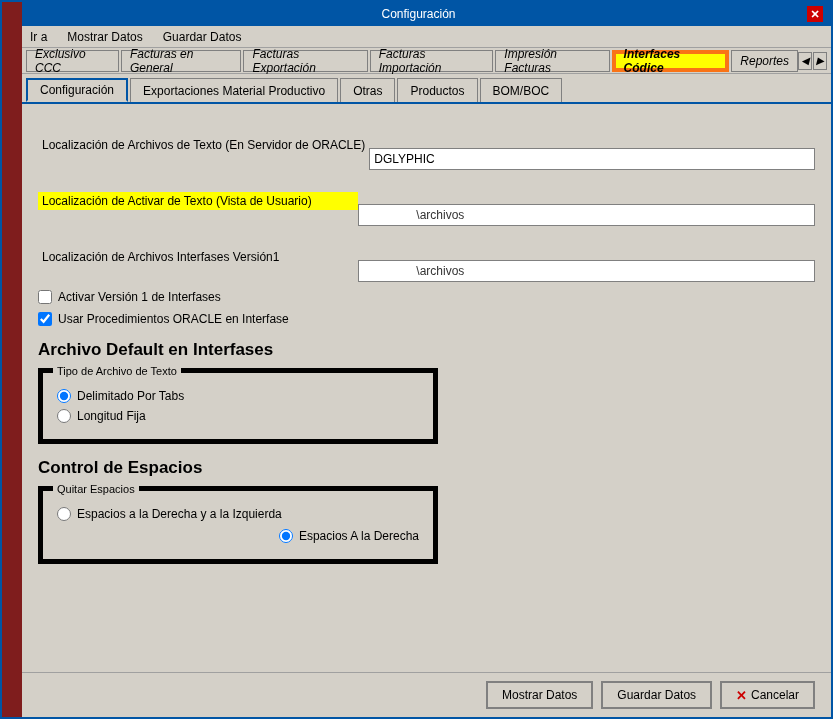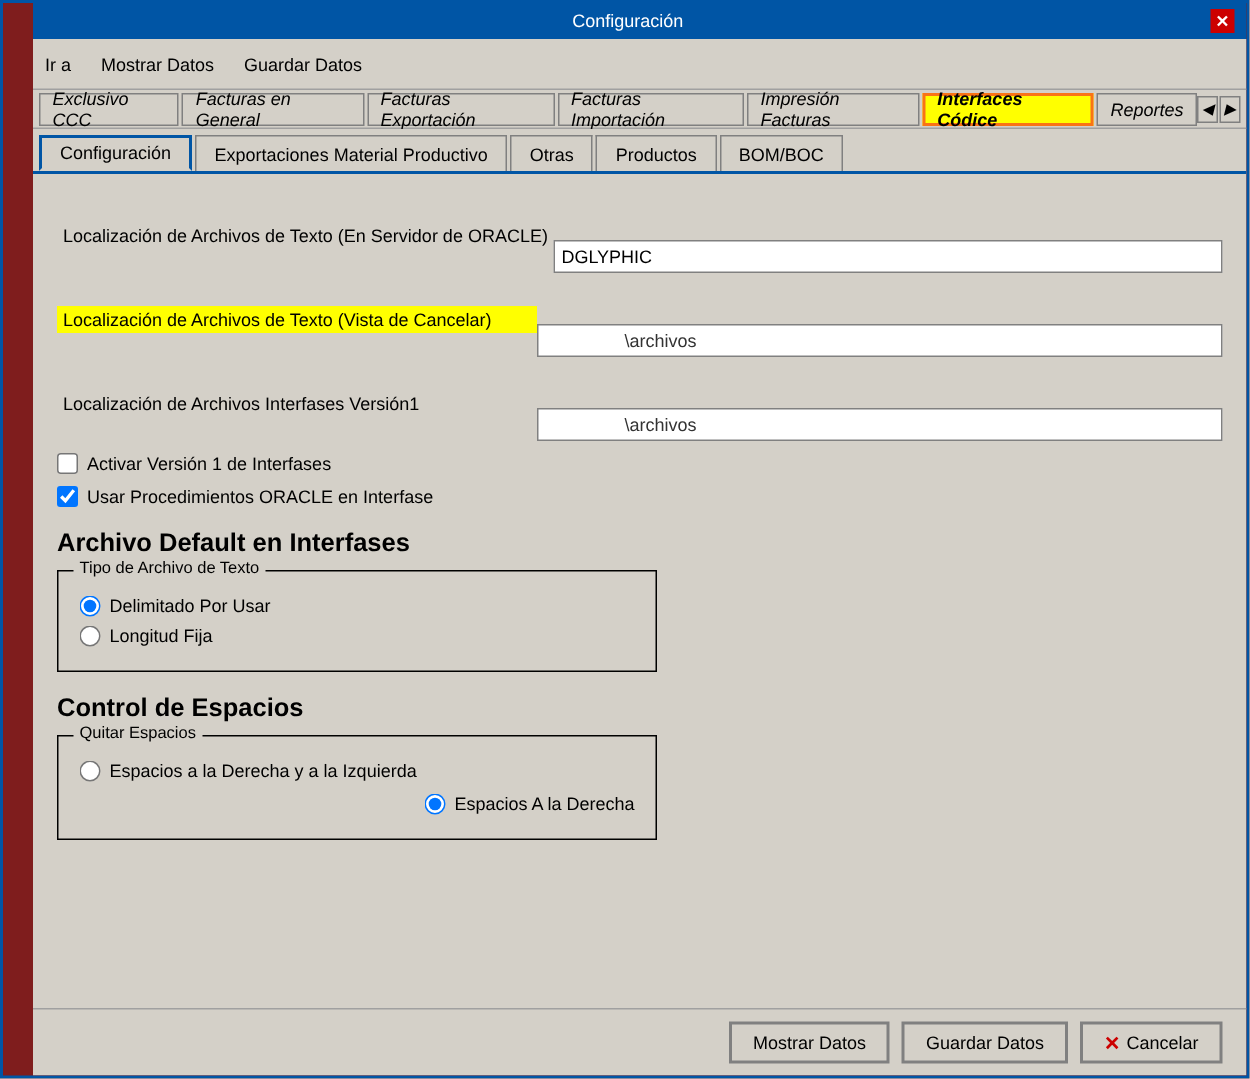--- a/index.html
+++ b/index.html
@@ -48,21 +48,21 @@
       justify-content: center;
       font-weight: bold;
     }
 
     .menu-bar {
       background: #d4d0c8;
       padding: 2px 4px;
       display: flex;
       gap: 12px;
       flex-shrink: 0;
-      height: 34px;
+      height: 22px;
       align-items: center;
       border-bottom: 1px solid #a0a0a0;
     }
 
     .menu-item {
       cursor: pointer;
       padding: 2px 4px;
       font-size: 12px;
       color: #000;
     }
@@ -91,21 +91,21 @@
       border: 1px solid #808080;
       font-size: 11px;
       height: 22px;
       display: flex;
       align-items: center;
       color: #000;
     }
 
     .nav-tab.active {
       background: #ffff00;
-      border: 2px solid #f97316;
+      border: 4px solid #f97316;
       font-weight: bold;
     }
 
     .nav-arrows {
       display: flex;
       gap: 1px;
     }
 
     .nav-arrow {
       width: 14px;
@@ -194,21 +194,21 @@
     }
 
     .section-title {
       font-weight: bold;
       font-size: 17px;
       margin: 14px 0 8px 0;
       color: #000;
     }
 
     .group-box {
-      border: 1px solid #000000;
+      border: 5px solid #000000;
       padding: 10px 14px;
       margin-bottom: 12px;
       position: relative;
     }
 
     .group-box-title {
       position: absolute;
       top: -8px;
       left: 10px;
       background: #d4d0c8;
@@ -326,21 +326,21 @@
   </div>
 
   <div class="content-area">
 
     <div class="form-row">
       <span class="form-label">Localización de Archivos de Texto (En Servidor de ORACLE)</span>
       <input class="form-input" type="text" value="DGLYPHIC" style="">
     </div>
 
     <div class="form-row">
-      <span class="form-label highlighted">Localización de Archivos de Texto (Vista de Cancelar)</span>
+      <span class="form-label highlighted">Localización de Activar de Texto (Vista de Usuario)</span>
       <input class="form-input" type="text" value="                \archivos" style="color: rgb(51, 51, 51);">
     </div>
 
     <div class="form-row">
       <span class="form-label">Localización de Archivos Interfases Versión1</span>
       <input class="form-input" type="text" value="                \archivos" style="color: rgb(51, 51, 51);">
     </div>
 
     <div class="checkbox-row">
       <input type="checkbox" id="check1" style="">
@@ -352,21 +352,21 @@
       <label for="check2">Usar Procedimientos ORACLE en Interfase</label>
     </div>
 
     <div class="section-title">Archivo Default en Interfases</div>
 
     <div class="group-box" style="max-width: 400px;">
       <span class="group-box-title">Tipo de Archivo de Texto</span>
 
       <div class="radio-row">
         <input type="radio" name="tipo-archivo" id="r1" checked="" style="">
-        <label for="r1">Delimitado Por Usar</label>
+        <label for="r1">Delimitado Por Tabs</label>
       </div>
       <div class="radio-row">
         <input type="radio" name="tipo-archivo" id="r3" style="">
         <label for="r3">Longitud Fija</label>
       </div>
     </div>
 
     <div class="section-title">Control de Espacios</div>
 
     <div class="group-box" style="max-width: 400px;">

